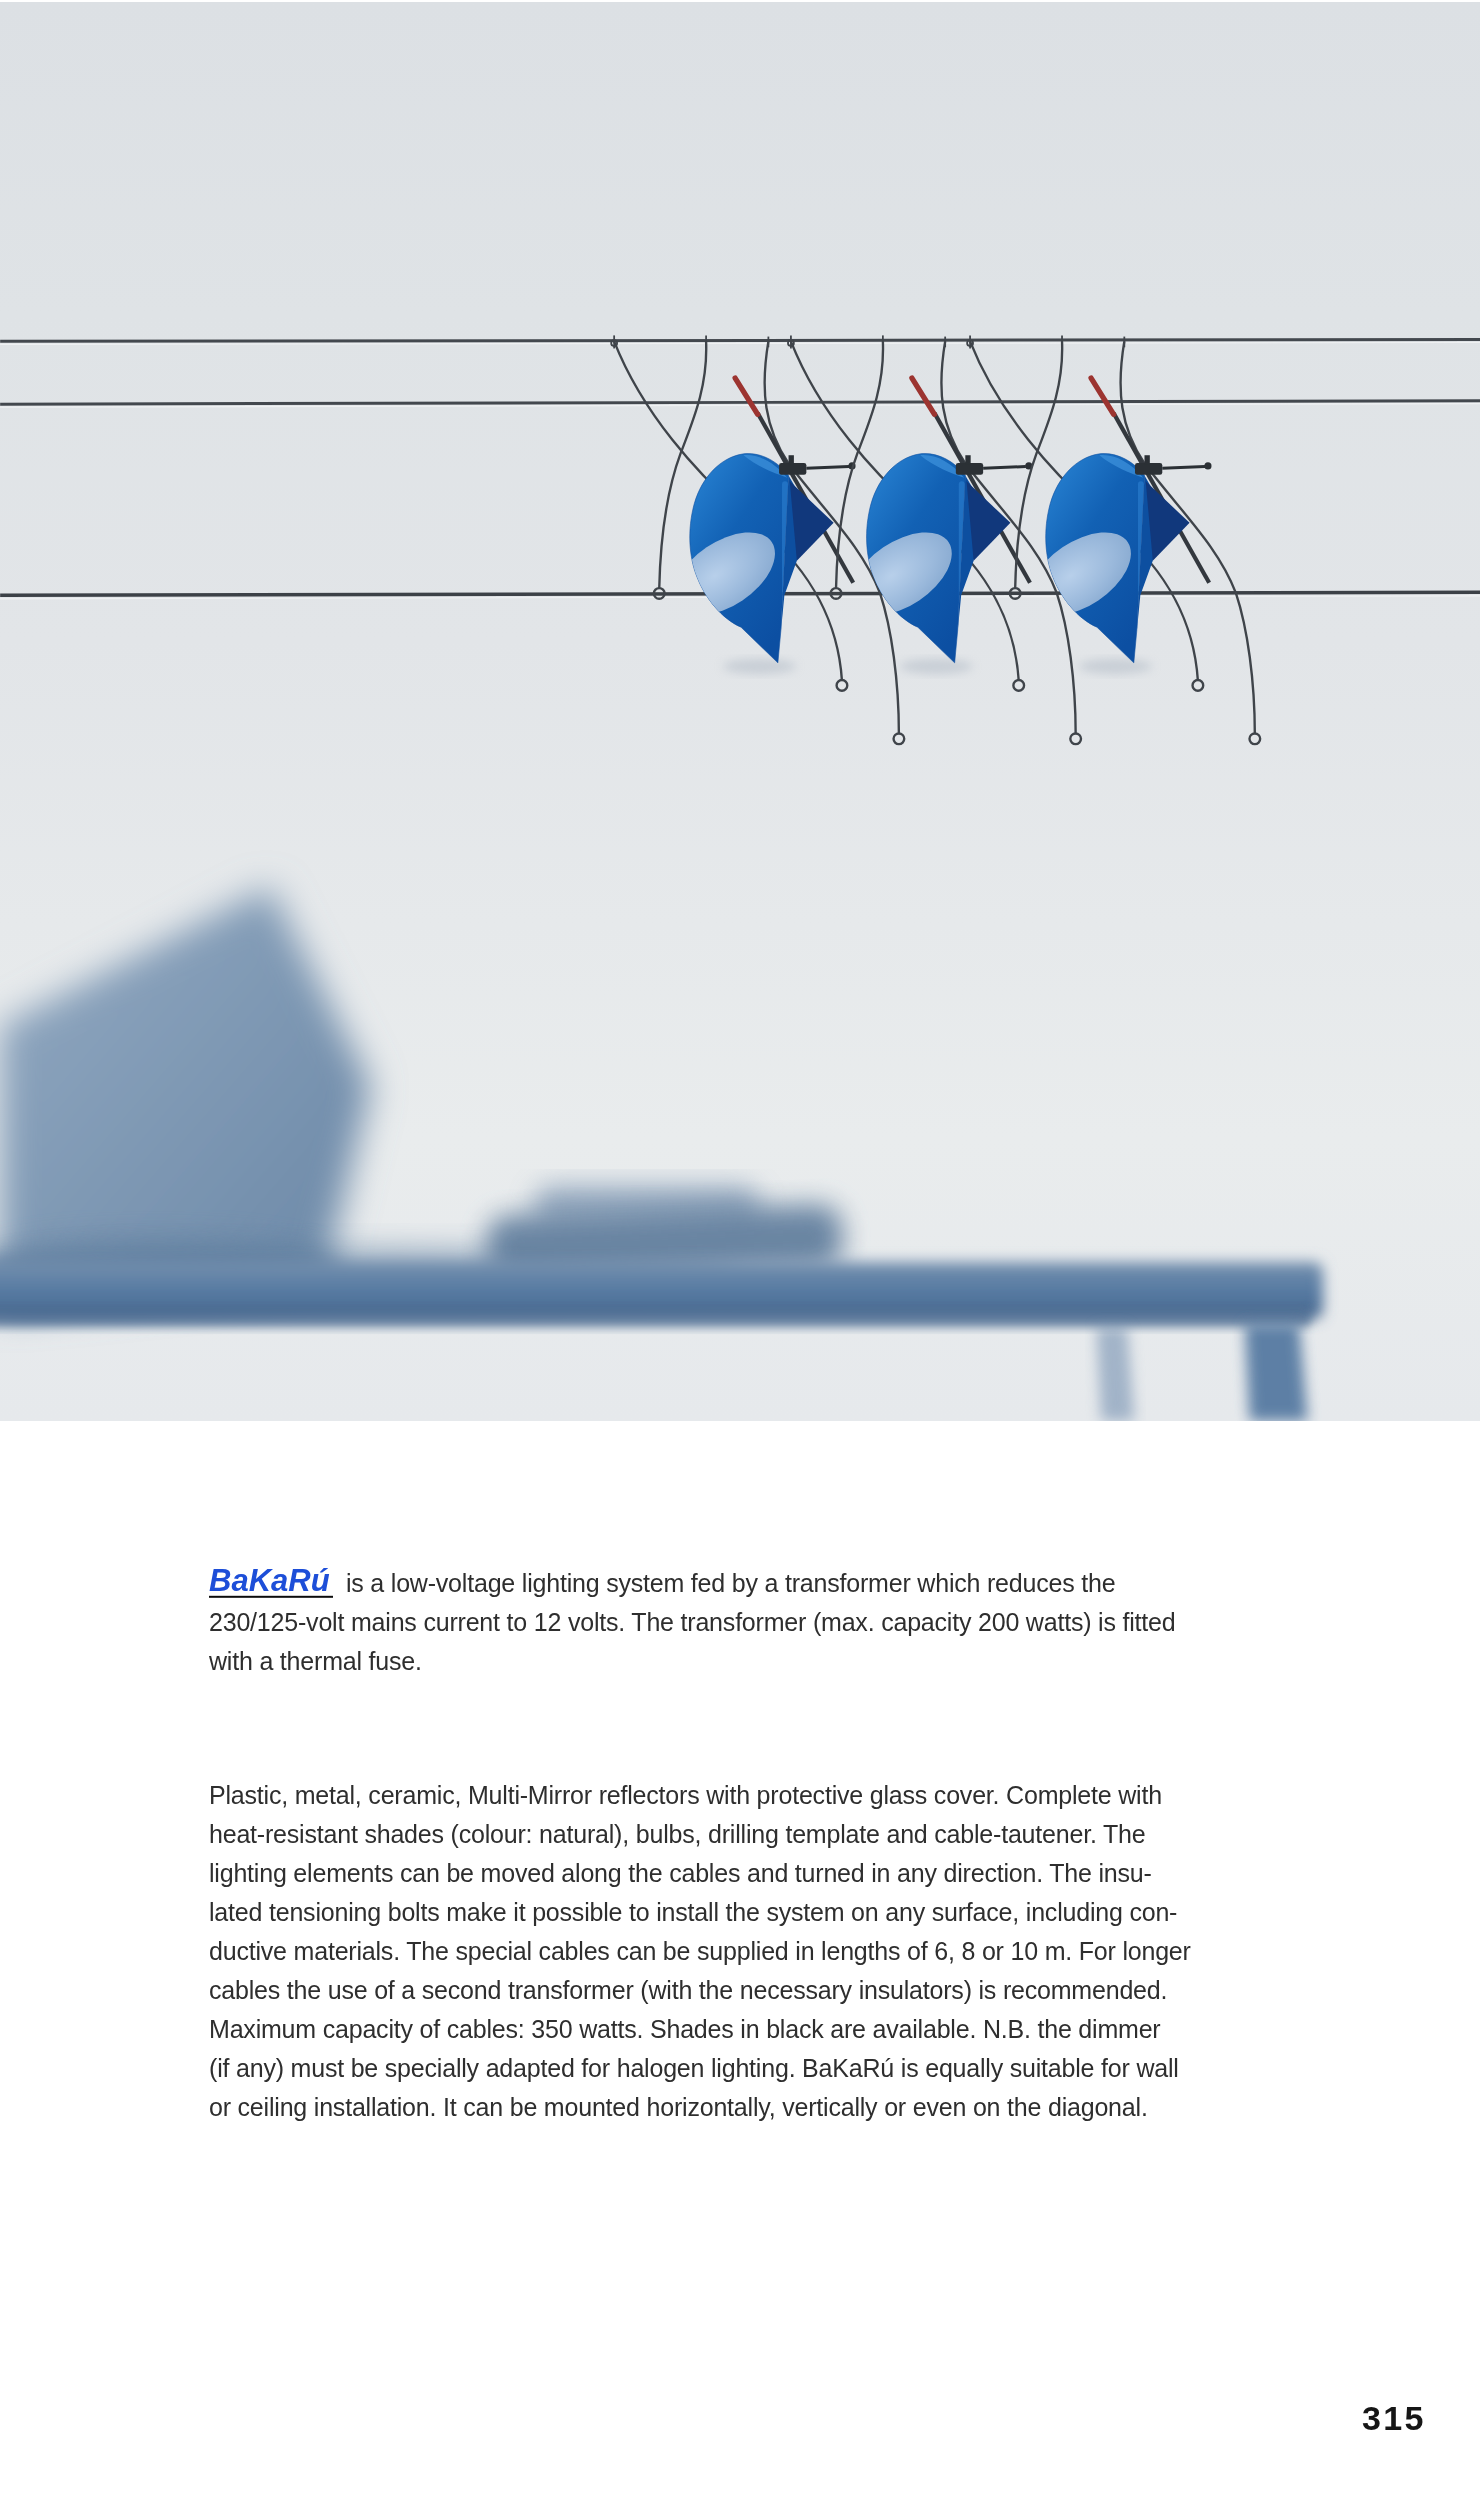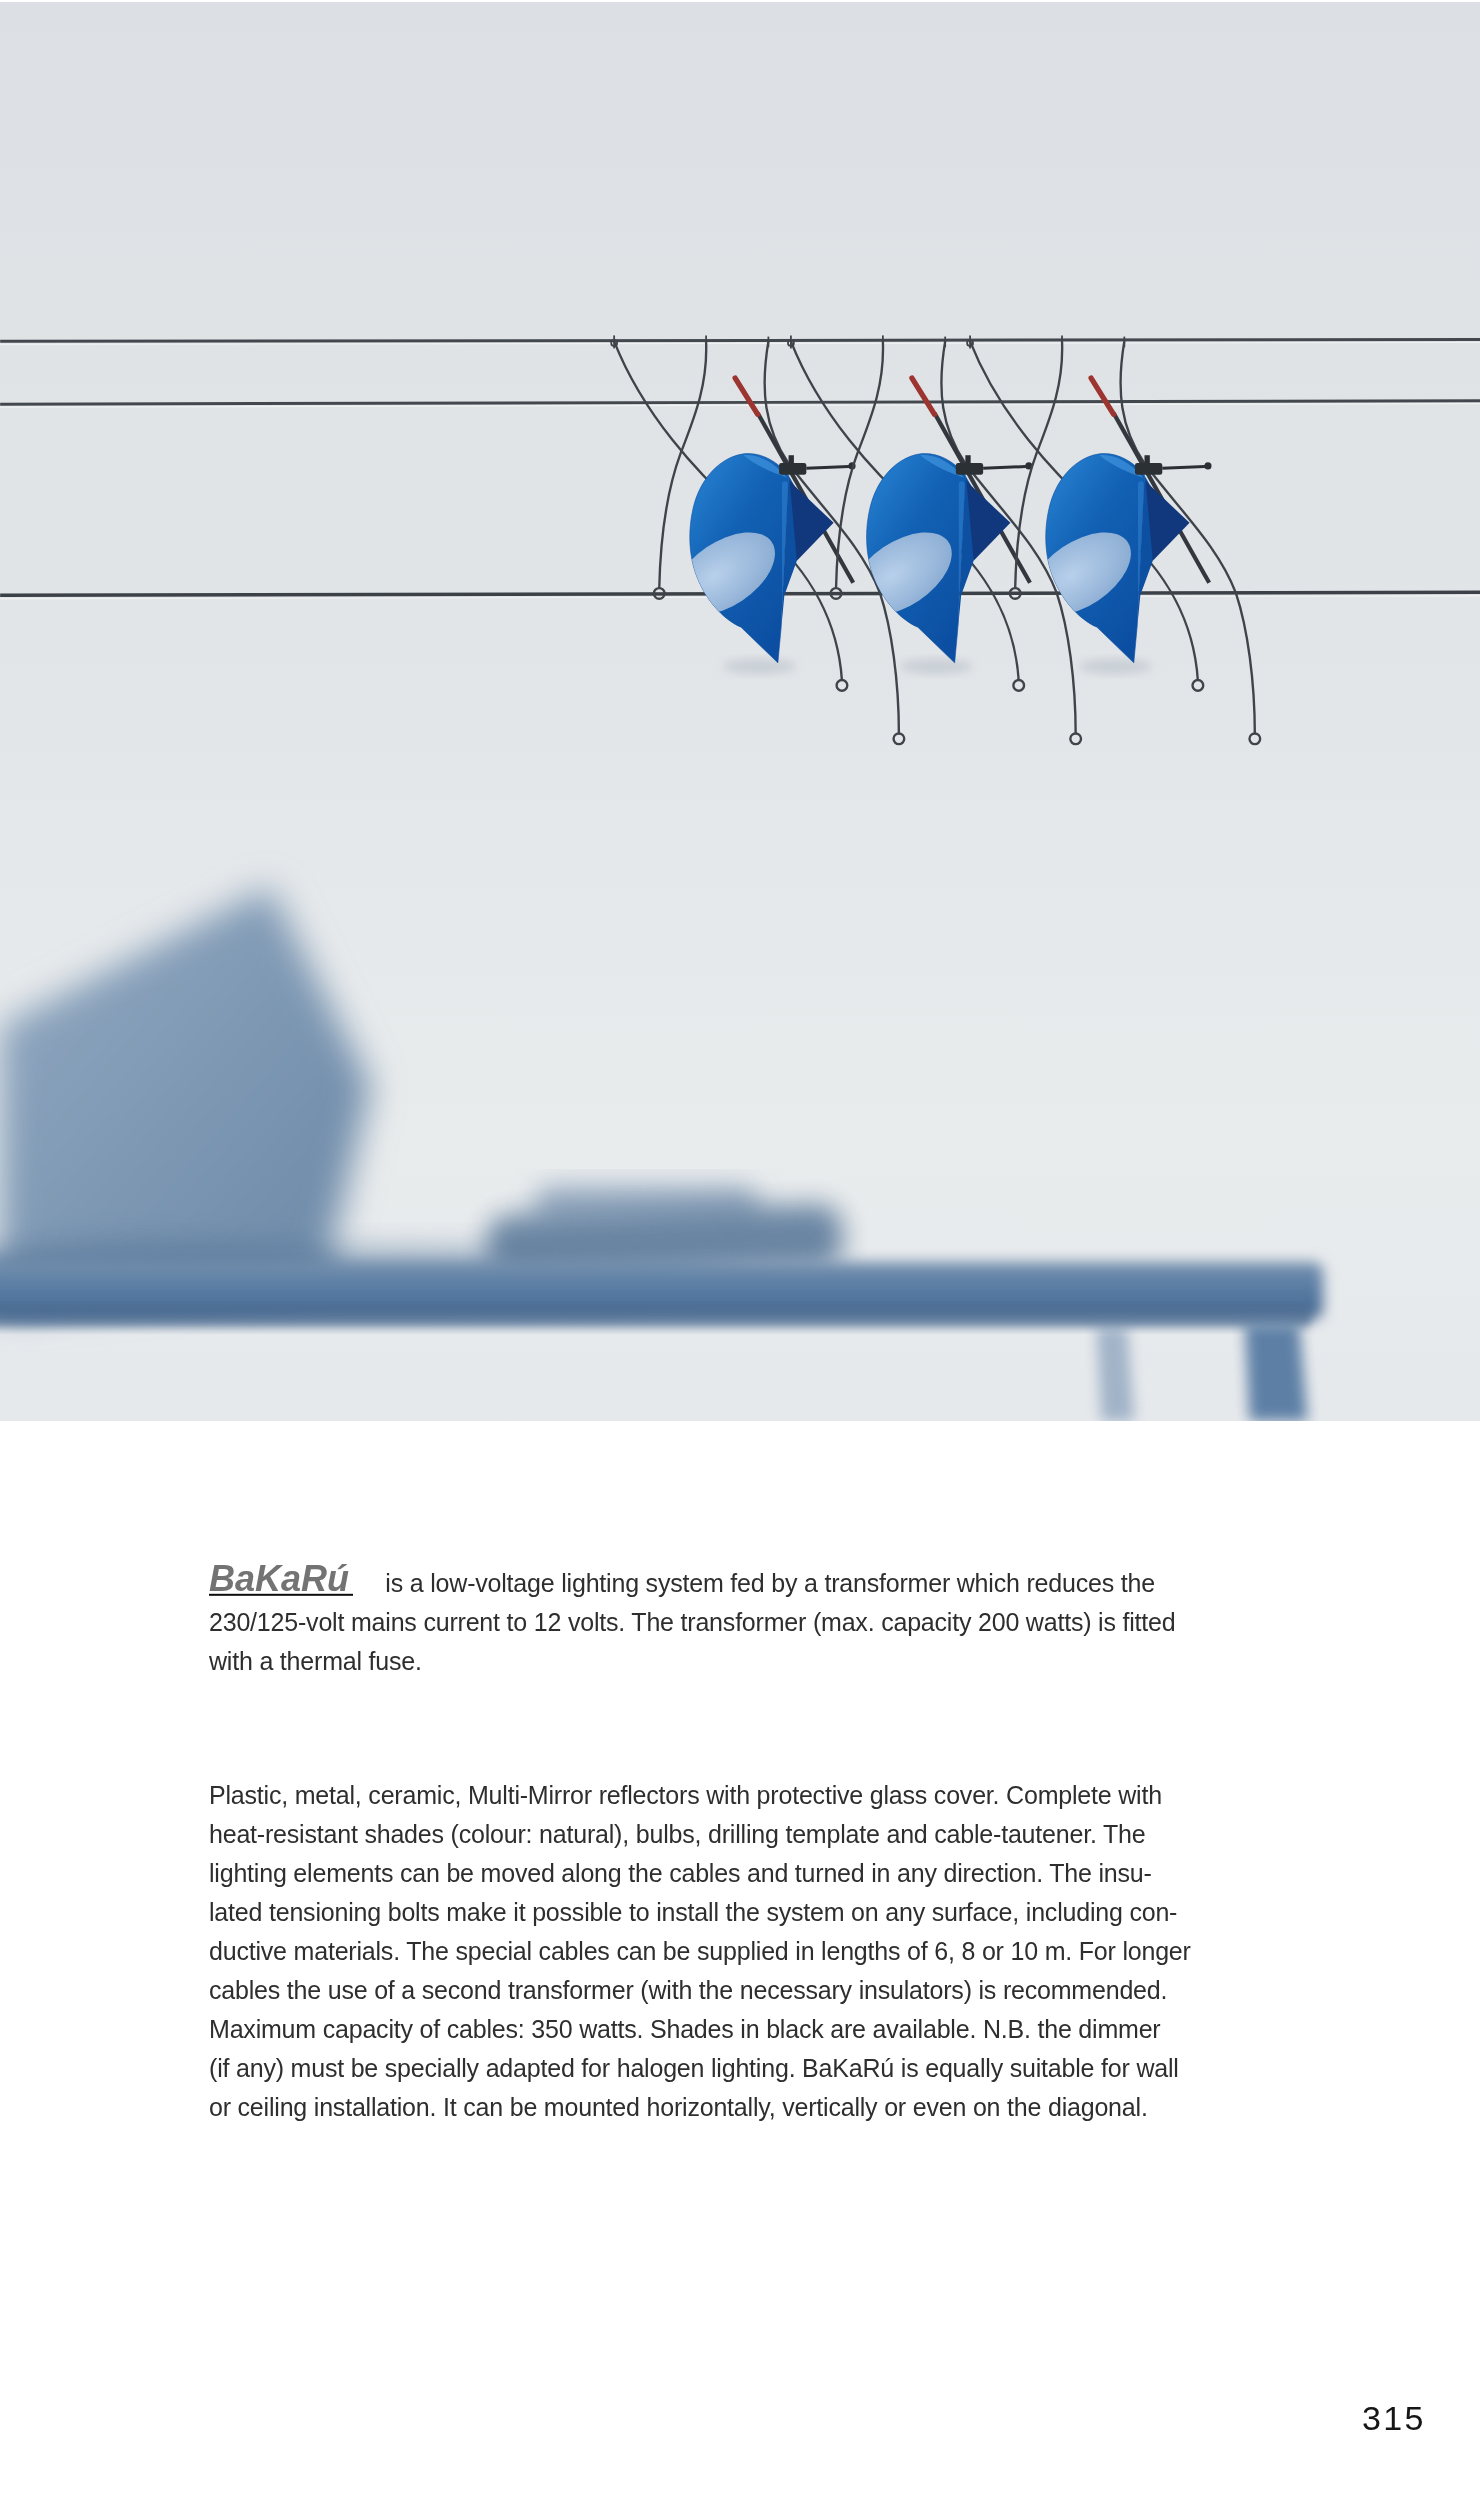--- a/index.html
+++ b/index.html
@@ -29,38 +29,38 @@
     font-size:25px;
     line-height:39px;
     letter-spacing:-0.2px;
     color:var(--text,#2e2e2e);
     white-space:pre-line;
     font-weight:400;
   }
   .para.intro{top:1564px;}
   .para.details{top:1776px;}
   .logo{
-    font-size:36px;
+    font-size:31px;
     font-weight:700;
     font-style:italic;
     letter-spacing:0px;
-    color:#737373;
+    color:#1d4ed8;
     border-bottom:2.4px solid #0c0c0c;
     padding:0 3.6px 0 0;
-    margin-right:26px;
+    margin-right:6px;
     display:inline-block;
     line-height:30px;
     transform:translateY(-1.2px);
   }
   .pagenum{
     position:absolute;
     left:1362px; top:2399px;
     font-size:34px;
     letter-spacing:2.4px;
-    font-weight:400;
+    font-weight:700;
     color:var(--page-number,#161616);
   }
 </style>
 </head>
 <body>
 
 <div class="page">
 
   <div class="photo">
     <svg viewBox="0 4 2496 2392" xmlns="http://www.w3.org/2000/svg">

